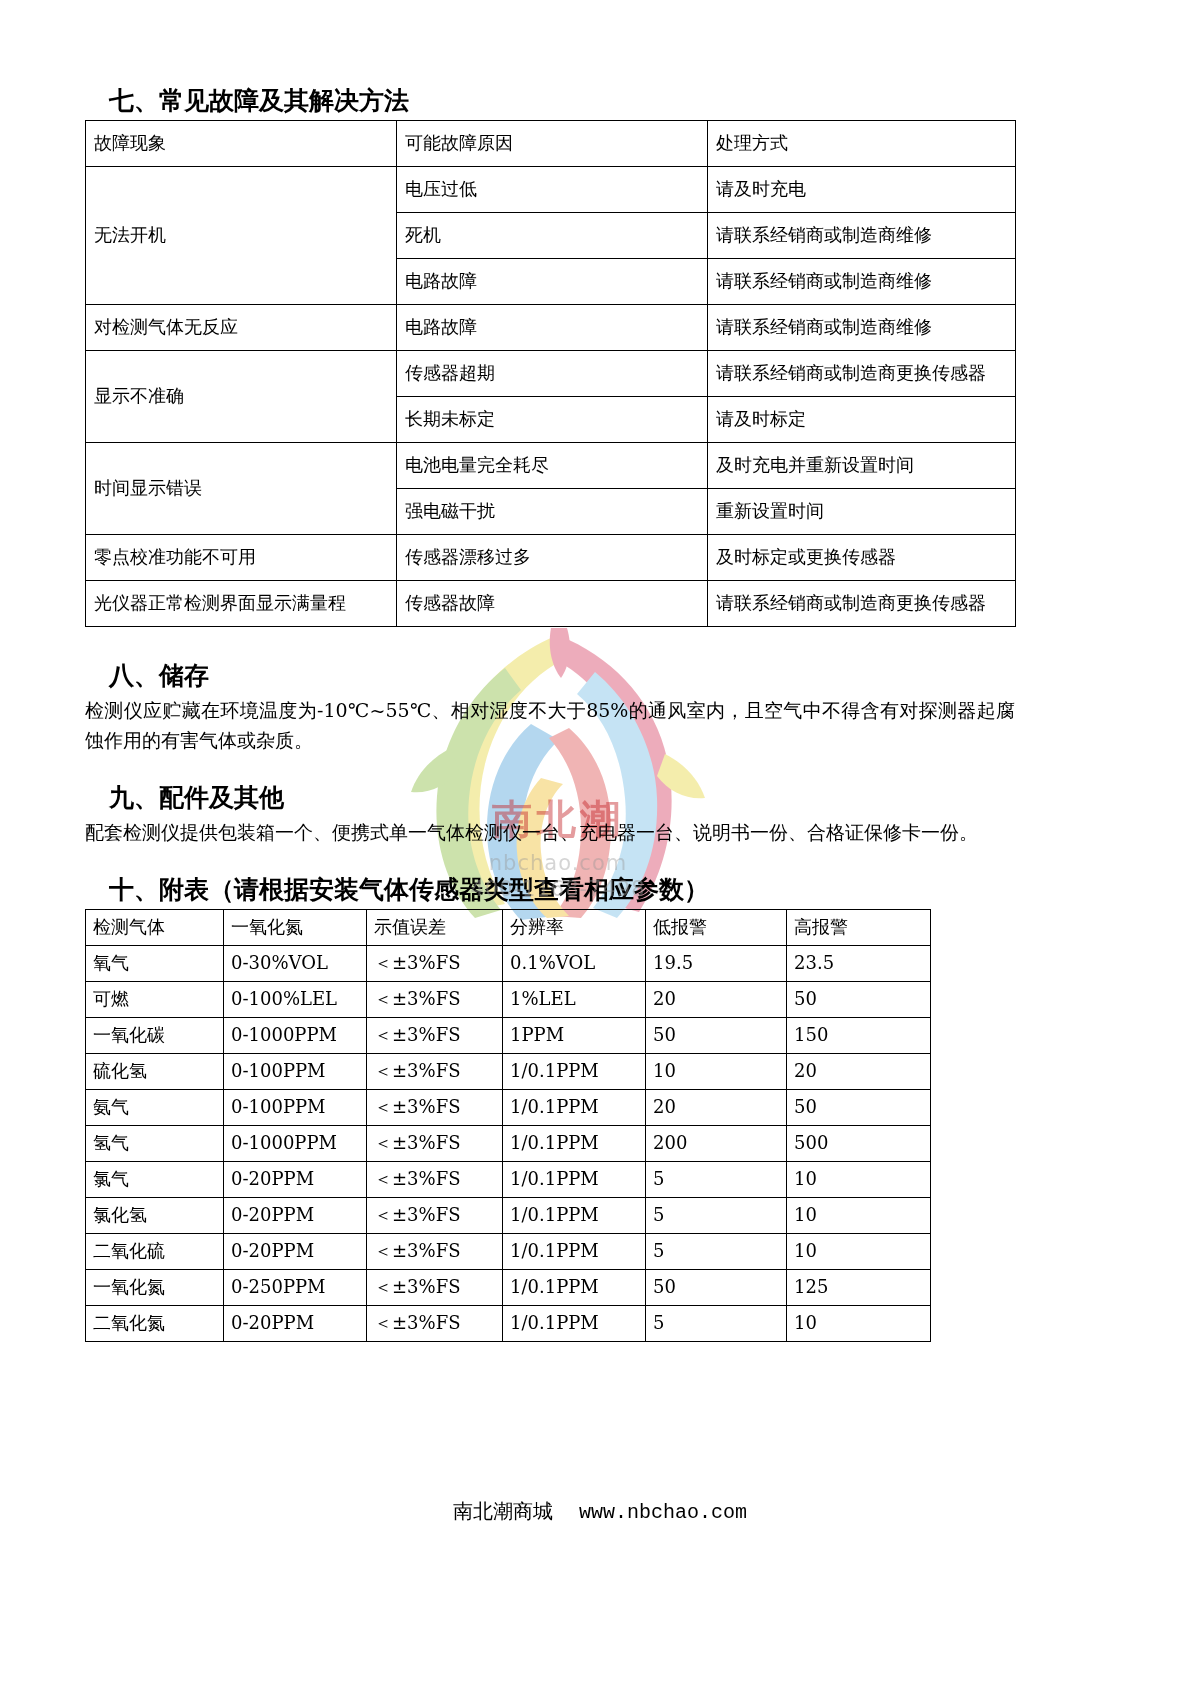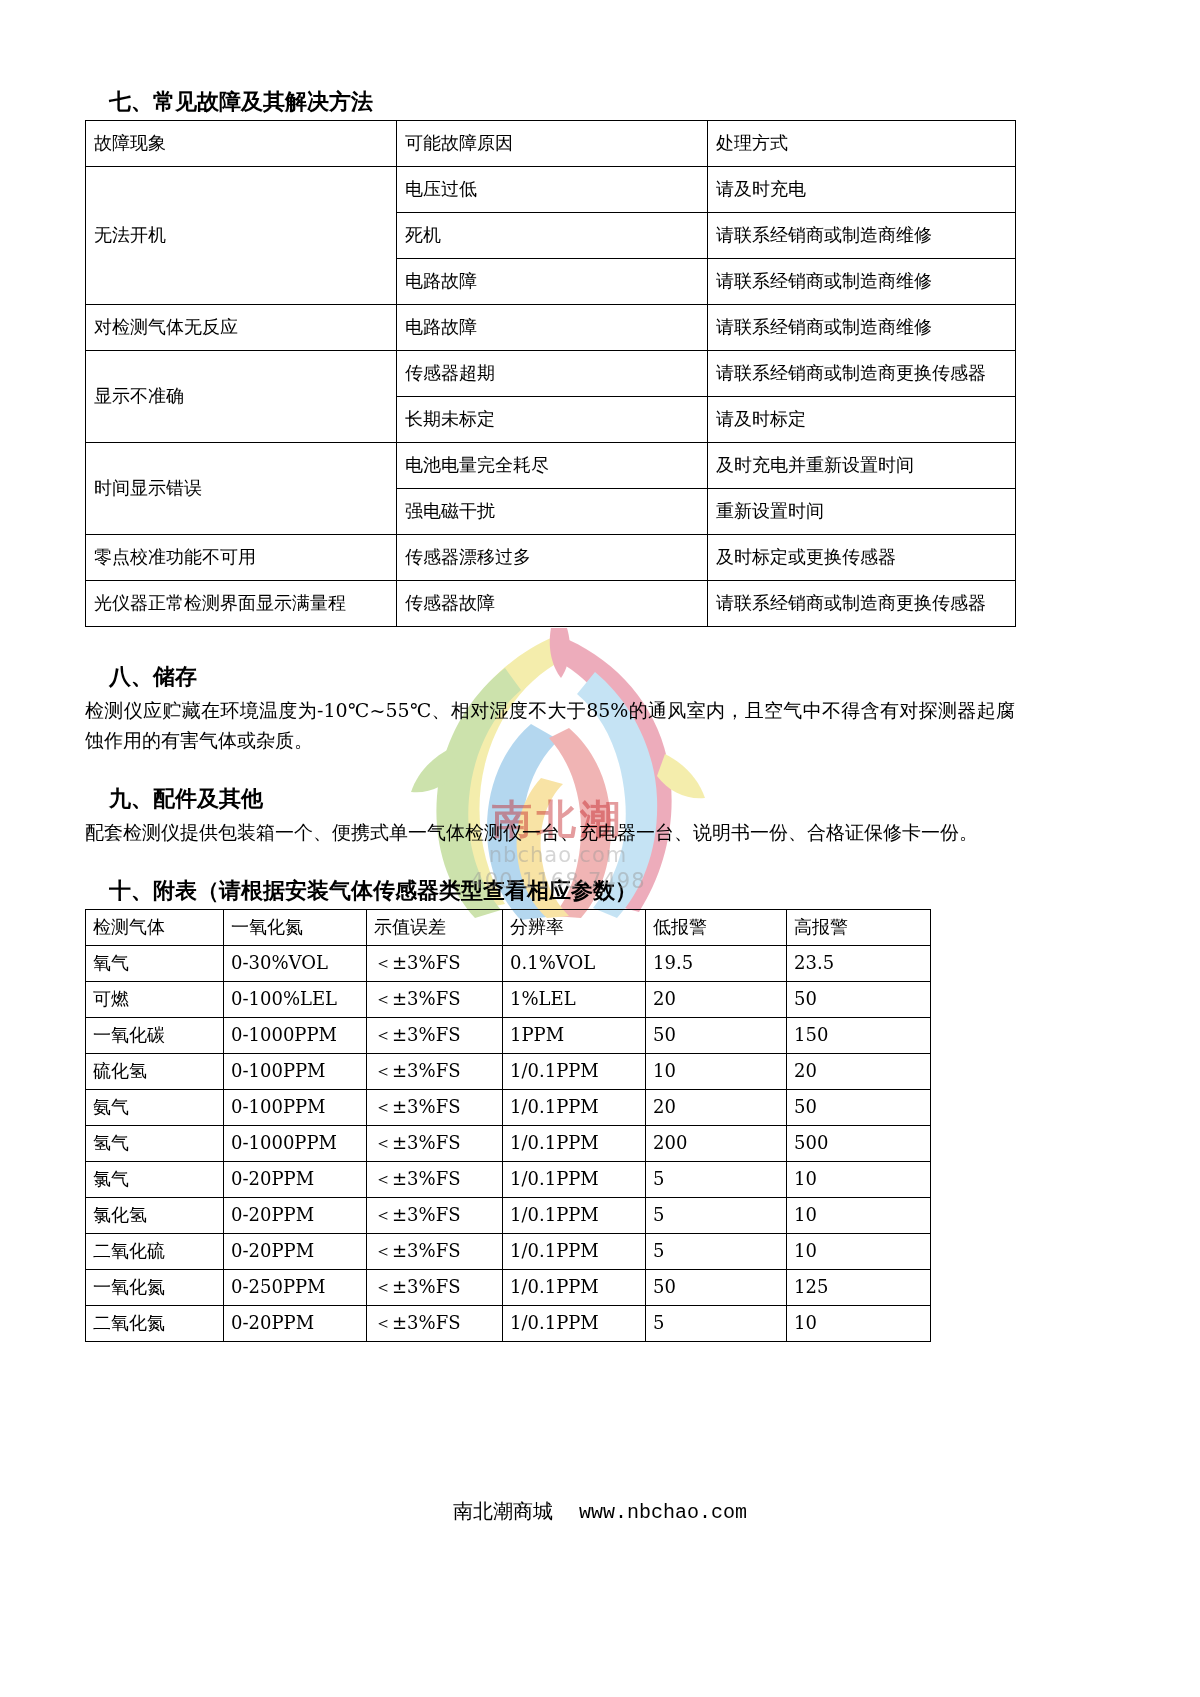--- a/index.html
+++ b/index.html
@@ -50,34 +50,34 @@
     font-weight: bold;
     color: rgba(196, 36, 41, 0.45);
     letter-spacing: 4px;
     line-height: 1;
     margin-top: 37px;
   }
   .wm-en {
     font-size: 21px;
     color: rgba(150, 150, 150, 0.40);
     letter-spacing: 1px;
-    margin-top: 6px;
+    margin-top: 14px;
     line-height: 1;
   }
   .wm-tel {
     font-size: 21px;
     color: rgba(150, 150, 150, 0.45);
     letter-spacing: 1px;
     margin-top: 5px;
     line-height: 1;
   }
 
   
   .sec-head {
-    font-size: 22px;
+    font-size: 25px;
     line-height: 30px;
     margin: 0 0 4px 24px;
     white-space: nowrap;
   }
   .para {
     font-size: 19px;
     line-height: 30px;
     margin: 0;
     text-align: justify;
     position: relative;

